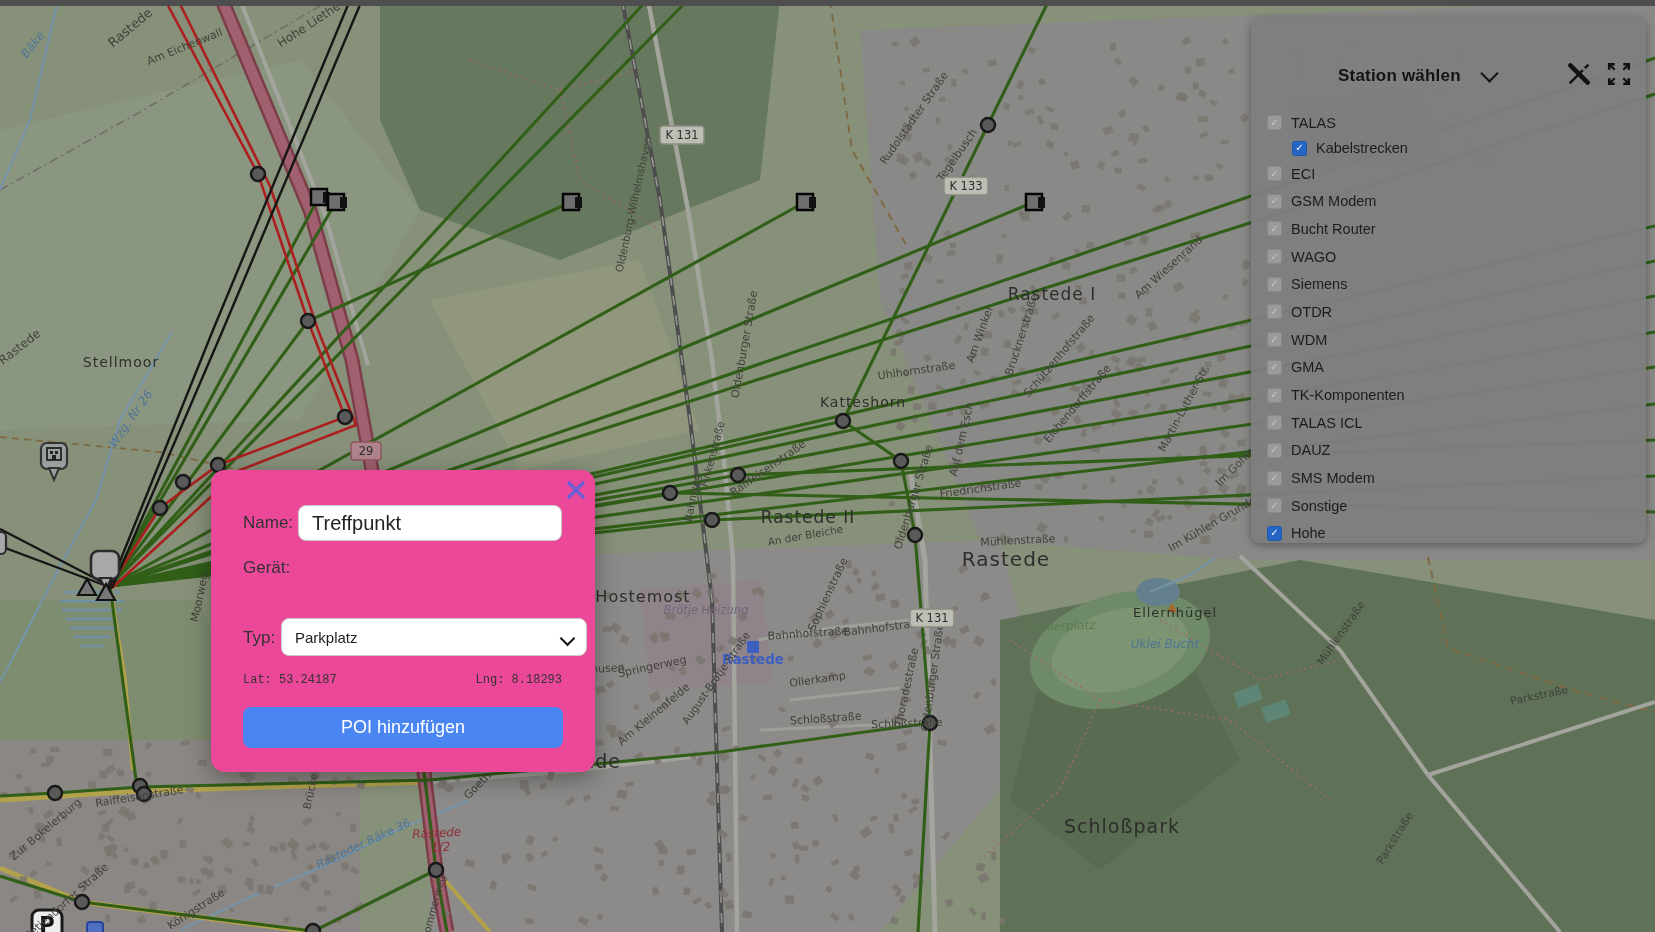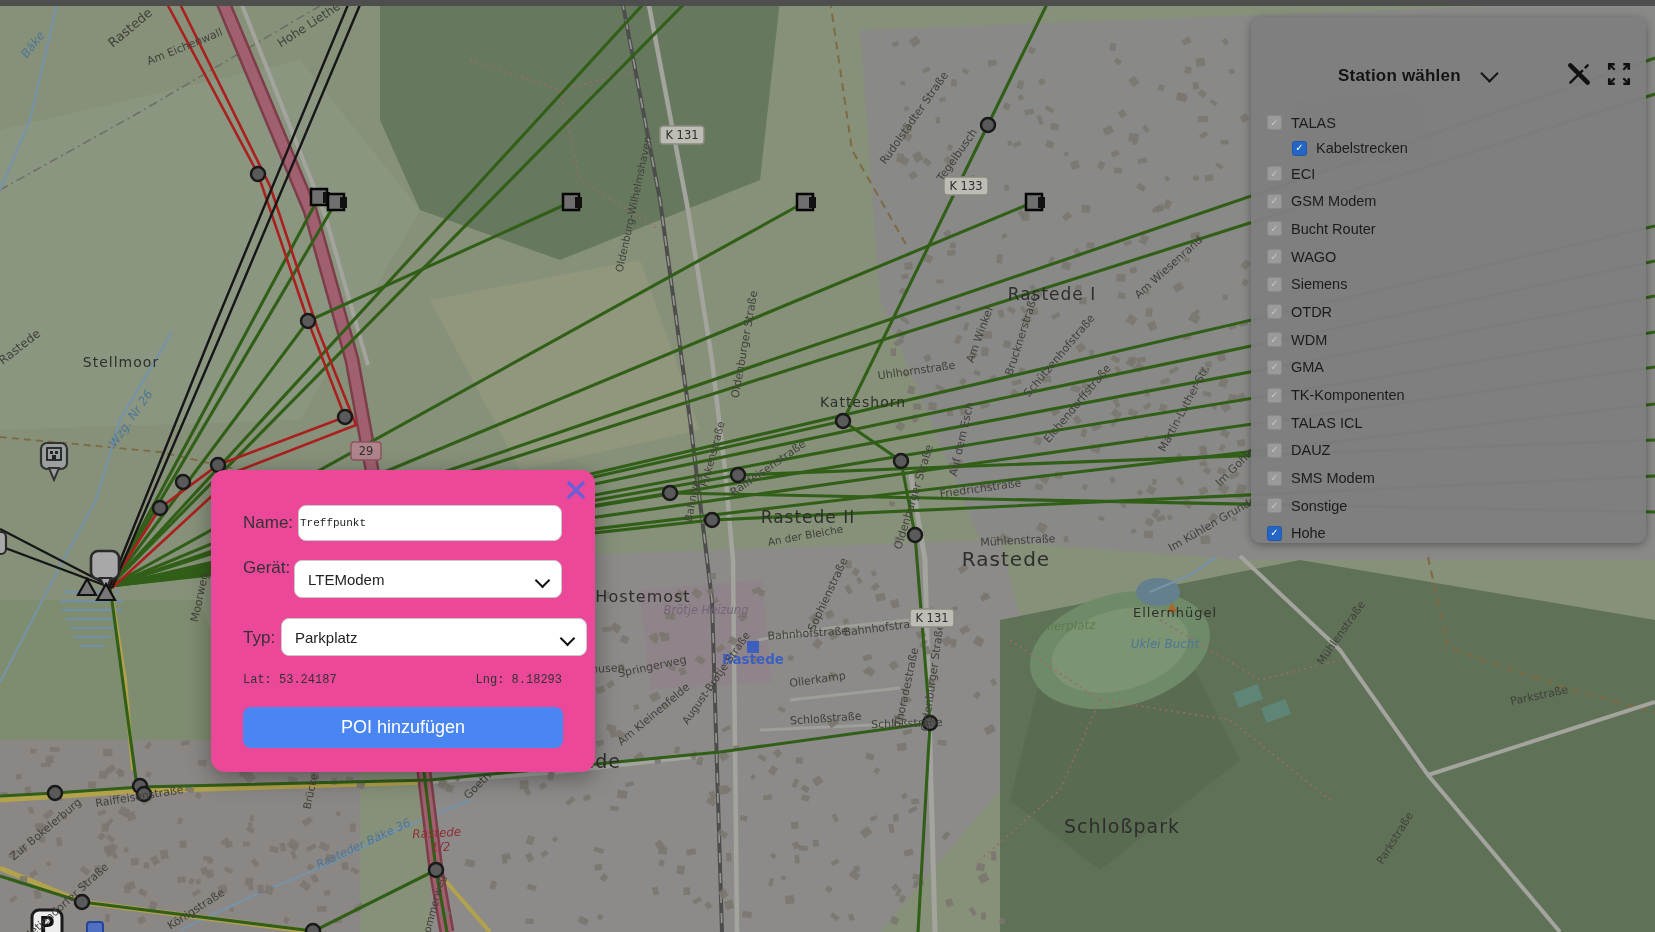--- a/index.html
+++ b/index.html
@@ -27,21 +27,21 @@
   .cb.dis{background:#9a9a9a;border:1px solid #8a8a8a;color:#c4c4c4;}
   .cb.on{background:#2566c5;border:1px solid #2058ab;color:#fff;}
   .st-label{font-size:14.5px;color:#1c1c1c;}
 
   
   #dialog{position:absolute;left:211px;top:470px;width:384px;height:302px;background:#ec4899;
           border-radius:14px;z-index:30;box-shadow:0 6px 24px rgba(0,0,0,.35);}
   #dlg-close{position:absolute;left:352px;top:7px;width:26px;height:26px;cursor:pointer;}
   .dlg-label{position:absolute;left:32px;font-size:17px;color:#333;}
   .dlg-input{position:absolute;height:36px;border:1px solid #c9c9c9;border-radius:8px;
-             font-family:Liberation Mono, monospace;font-size:11px;color:#222;padding:0 1px;box-sizing:border-box;outline:none;}
+             font-family:Liberation Sans, sans-serif;font-size:20px;color:#222;padding:0 13px;box-sizing:border-box;outline:none;}
   .dlg-select{position:absolute;height:38px;border:1px solid #c9c9c9;border-radius:8px;background:#fff;
               font-size:15px;color:#222;display:flex;align-items:center;padding:0 13px;box-sizing:border-box;cursor:pointer;}
   .sel-chev{position:absolute;right:13px;top:14px;width:9px;height:9px;border-right:2.5px solid #111;
             border-bottom:2.5px solid #111;transform:rotate(45deg);}
   .coord{position:absolute;top:203px;font-size:12px;color:#333;font-family:Liberation Mono, monospace;}
   #dlg-btn{position:absolute;left:32px;top:237px;width:320px;height:41px;background:#4a86f2;border:none;
            border-radius:8px;color:#fff;font-family:"Liberation Sans",sans-serif;font-size:18px;font-weight:normal;cursor:pointer;}
 </style>
 </head>
 <body>
@@ -1003,24 +1003,20 @@
       <g>
         <line x1="6" y1="6" x2="20" y2="20" stroke="#6e5ed6" stroke-width="3.6" stroke-linecap="round"></line>
         <line x1="20" y1="6" x2="6" y2="20" stroke="#6e5ed6" stroke-width="3.6" stroke-linecap="round"></line>
       </g>
     </svg>
 
     <div class="dlg-label" style="top:43px;">Name:</div>
     <input class="dlg-input" style="left: 87px; top: 35px; width: 264px;" type="text" value="Treffpunkt">
 
     <div class="dlg-label" style="top:88px;">Gerät:</div>
-    <div class="dlg-select" style="left:83px;top:90px;width:268px;">
-      <span>LTEModem</span>
-      <span class="sel-chev"></span>
-    </div>
 
     <div class="dlg-label" style="top:158px;">Typ:</div>
     <div class="dlg-select" style="left:70px;top:148px;width:306px;">
       <span>Parkplatz</span>
       <span class="sel-chev"></span>
     </div>
 
     <div class="coord" style="left:32px;">Lat: 53.24187</div>
     <div class="coord" style="right:33px;">Lng: 8.18293</div>
 

